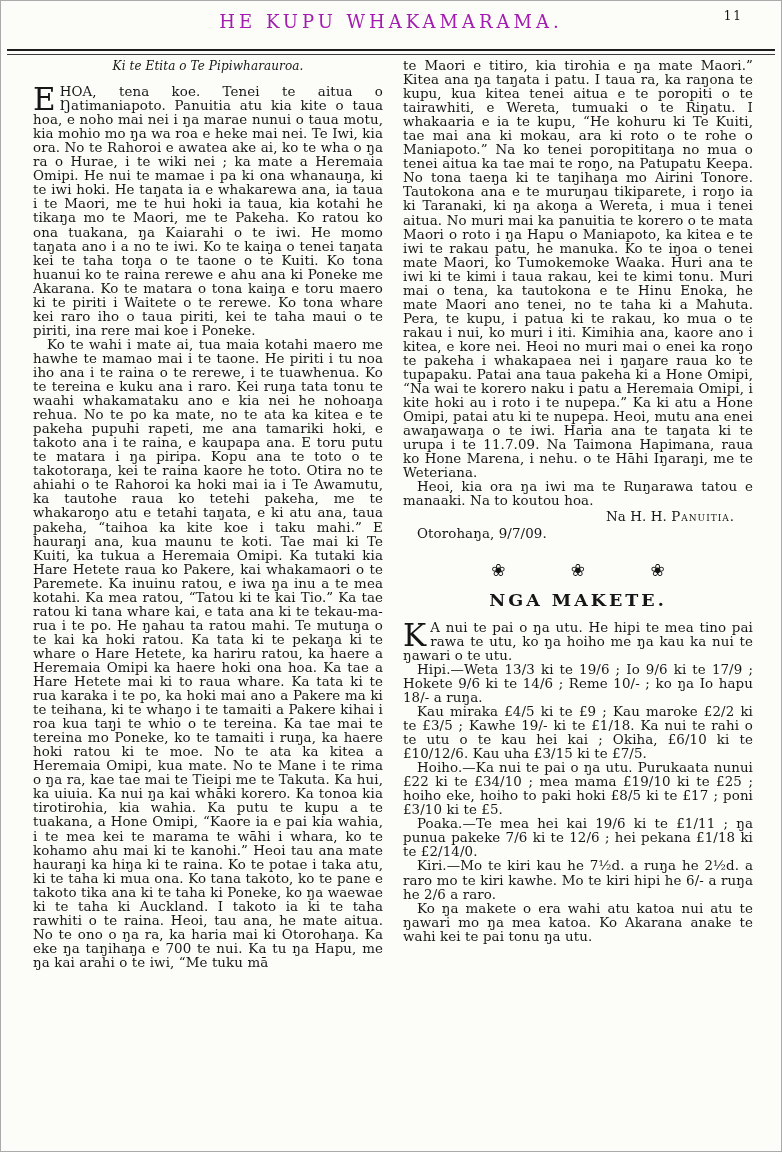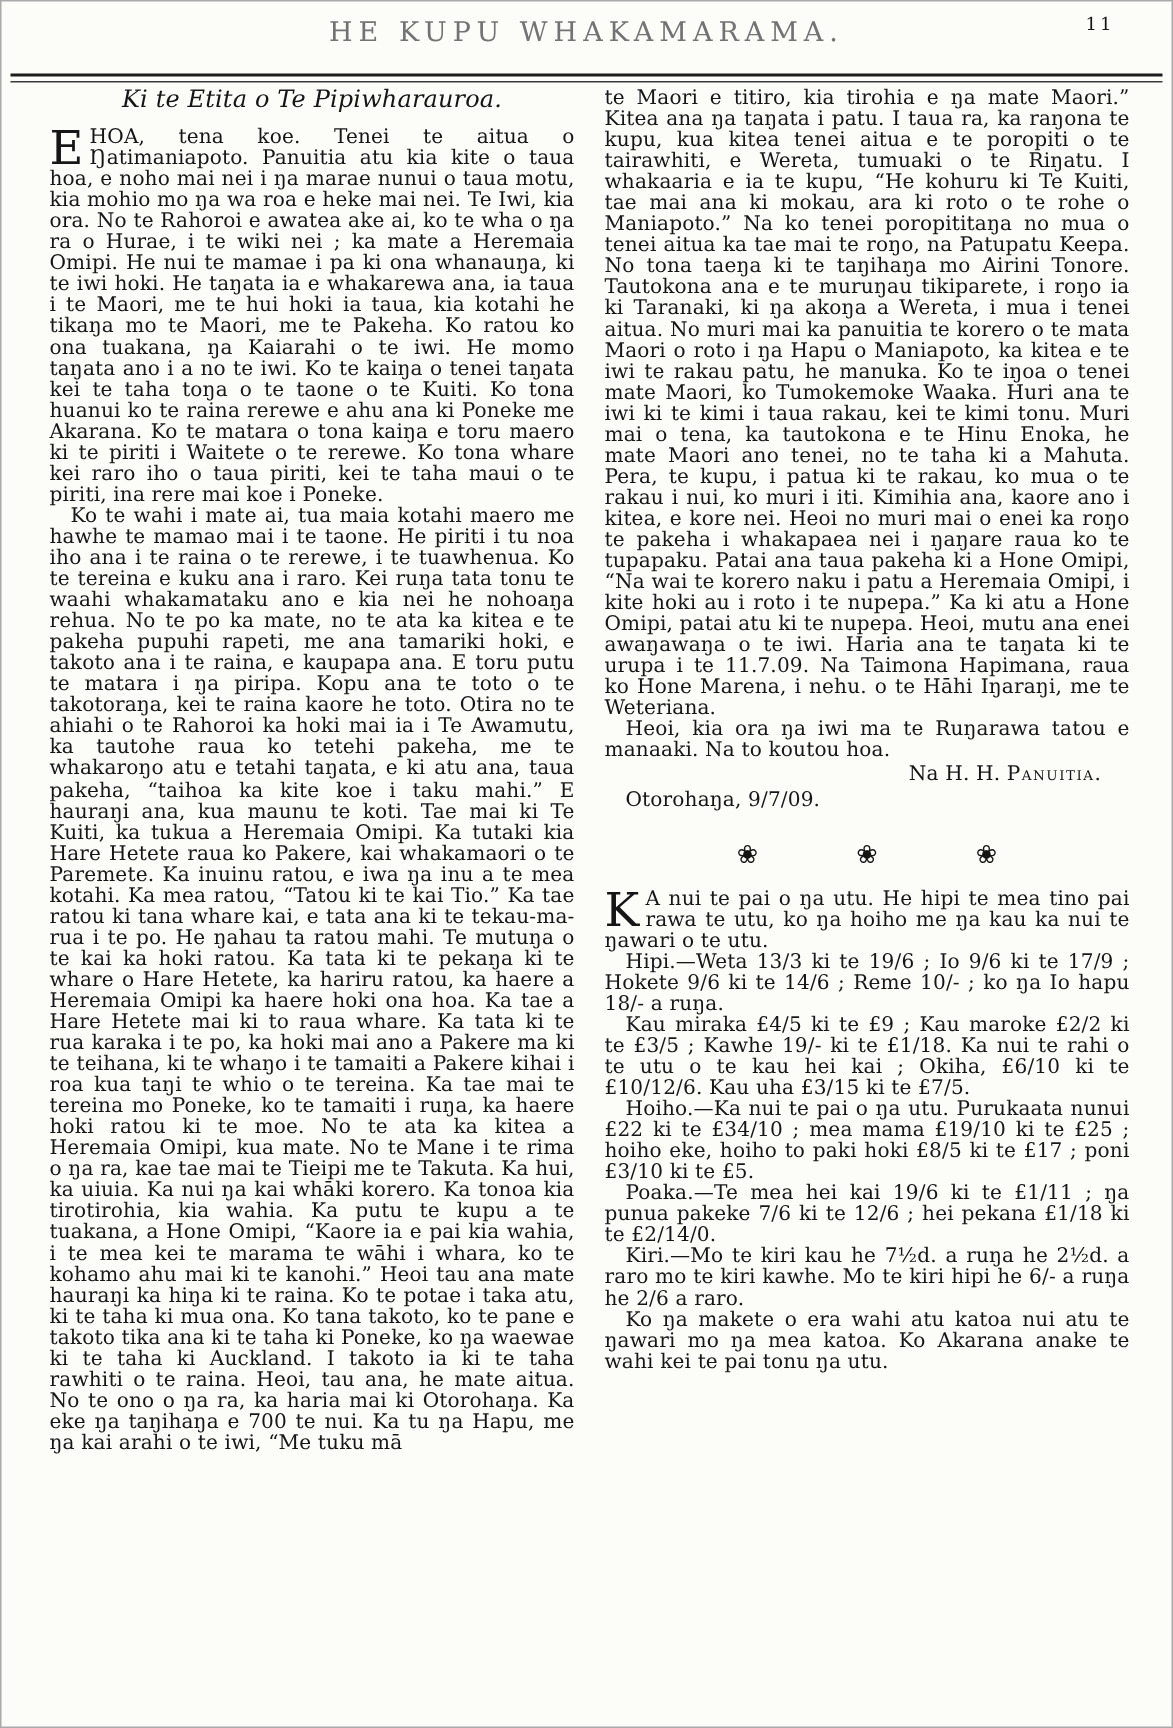--- a/index.html
+++ b/index.html
@@ -18,21 +18,21 @@
   .masthead {
     position: relative;
     height: 36px;
     padding-top: 10px;
   }
   .masthead-title {
     text-align: center;
     font-size: 18px;
     letter-spacing: 4px;
     font-weight: 500;
-    color: #737373;
+    color: #a21caf;
   }
   .page-number {
     position: absolute;
     top: 8px;
     right: 38px;
     font-size: 12px;
     letter-spacing: 2px;
   }
   .masthead-rule {
     margin: 2px 6px 0 6px;
@@ -59,21 +59,21 @@
   .article-title {
     margin: 14px 0 4px 0;
     text-align: center;
     font-size: 17px;
     font-weight: bold;
     letter-spacing: 2.5px;
   }
   .article-subtitle {
     text-align: center;
     font-style: italic;
-    font-size: 16px;
+    font-size: 12px;
     margin-bottom: 12px;
   }
   .dropcap {
     float: left;
     font-size: 31px;
     line-height: 26px;
     padding: 1px 4px 0 0;
     font-weight: 500;
   }
   .signature {
@@ -122,20 +122,21 @@
     </div>
 
     <div class="col">
       <p>te Maori e titiro, kia tirohia e ŋa mate Maori.”   Kitea ana ŋa taŋata i patu.   I taua ra, ka raŋona te kupu, kua kitea tenei aitua e te poropiti o te tairawhiti, e Wereta, tumuaki o te Riŋatu.   I whakaaria e ia te kupu, “He kohuru ki Te Kuiti, tae mai ana ki mokau, ara ki roto o te rohe o Maniapoto.”   Na ko tenei poropititaŋa no mua o tenei aitua ka tae mai te roŋo, na Patupatu Keepa.   No tona taeŋa ki te taŋihaŋa mo Airini Tonore.   Tautokona ana e te muruŋau tikiparete, i roŋo ia ki Taranaki, ki ŋa akoŋa a Wereta, i mua i tenei aitua.   No muri mai ka panuitia te korero o te mata Maori o roto i ŋa Hapu o Maniapoto, ka kitea e te iwi te rakau patu, he manuka.   Ko te iŋoa o tenei mate Maori, ko Tumokemoke Waaka.   Huri ana te iwi ki te kimi i taua rakau, kei te kimi tonu.   Muri mai o tena, ka tautokona e te Hinu Enoka, he mate Maori ano tenei, no te taha ki a Mahuta.   Pera, te kupu, i patua ki te rakau, ko mua o te rakau i nui, ko muri i iti.   Kimihia ana, kaore ano i kitea, e kore nei.   Heoi no muri mai o enei ka roŋo te pakeha i whakapaea nei i ŋaŋare raua ko te tupapaku.   Patai ana taua pakeha ki a Hone Omipi, “Na wai te korero naku i patu a Heremaia Omipi, i kite hoki au i roto i te nupepa.”   Ka ki atu a Hone Omipi, patai atu ki te nupepa.   Heoi, mutu ana enei awaŋawaŋa o te iwi.   Haria ana te taŋata ki te urupa i te 11.7.09.   Na Taimona Hapimana, raua ko Hone Marena, i nehu. o te Hāhi Iŋaraŋi, me te Weteriana.</p>
       <p class="indent">Heoi, kia ora ŋa iwi ma te Ruŋarawa tatou e manaaki.   Na to koutou hoa.</p>
       <div class="signature"><span>Na H. H.</span> <span class="sc">Panuitia.</span></div>
       <div class="dateline">Otorohaŋa, 9/7/09.</div>
 
       <div class="ornaments">❀ ❀ ❀</div>
 
+      <div class="markets-title">NGA MAKETE.</div>
       <p><span class="dropcap">K</span><span>A nui te pai o ŋa utu.   He hipi te mea tino pai rawa te utu, ko ŋa hoiho me ŋa kau ka nui te ŋawari o te utu.</span></p>
       <p class="indent">Hipi.—Weta 13/3 ki te 19/6 ;  Io 9/6 ki te 17/9 ; Hokete 9/6 ki te 14/6 ;  Reme 10/- ;  ko ŋa Io hapu 18/- a ruŋa.</p>
       <p class="indent">Kau miraka £4/5 ki te £9 ;  Kau maroke £2/2 ki te £3/5 ;  Kawhe 19/- ki te £1/18.   Ka nui te rahi o te utu o te kau hei kai ;  Okiha, £6/10 ki te £10/12/6. Kau uha £3/15 ki te £7/5.</p>
       <p class="indent">Hoiho.—Ka nui te pai o ŋa utu.   Purukaata nunui £22 ki te £34/10 ;  mea mama £19/10 ki te £25 ;  hoiho eke, hoiho to paki hoki £8/5 ki te £17 ; poni £3/10 ki te £5.</p>
       <p class="indent">Poaka.—Te mea hei kai 19/6 ki te £1/11 ;  ŋa punua pakeke 7/6 ki te 12/6 ;  hei pekana £1/18 ki te £2/14/0.</p>
       <p class="indent">Kiri.—Mo te kiri kau he 7½d. a ruŋa he 2½d. a raro mo te kiri kawhe.   Mo te kiri hipi he 6/- a ruŋa he 2/6 a raro.</p>
       <p class="indent">Ko ŋa makete o era wahi atu katoa nui atu te ŋawari mo ŋa mea katoa.   Ko Akarana anake te wahi kei te pai tonu ŋa utu.</p>
     </div>
 
   </div>

